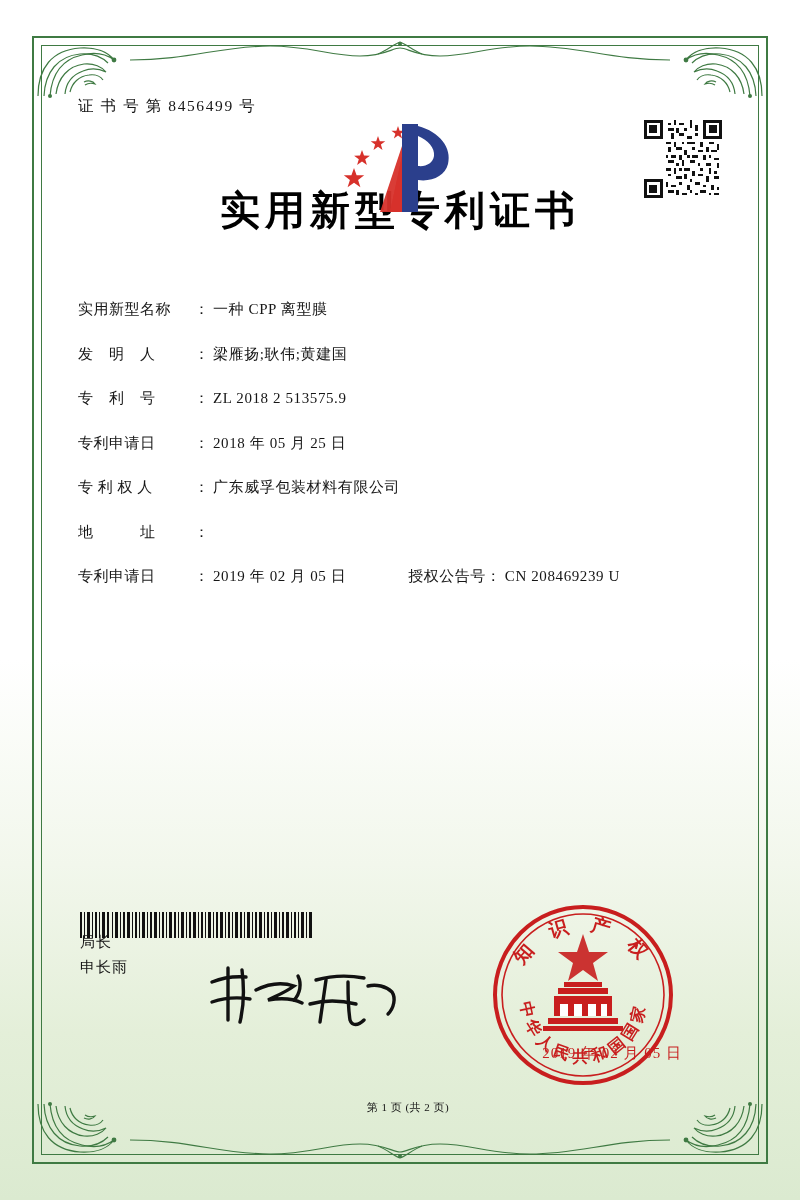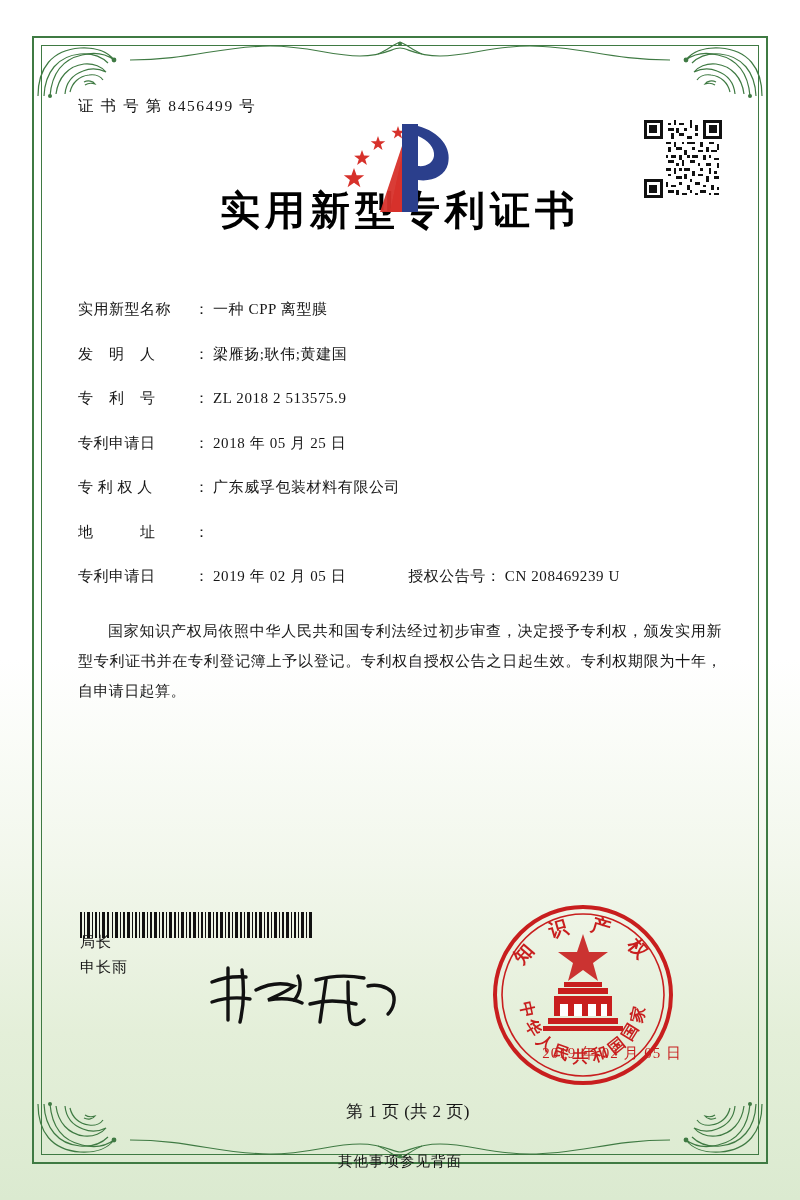--- a/index.html
+++ b/index.html
@@ -184,21 +184,21 @@
     height: 72px;
     color: #111;
   }
 
   .page-num {
     position: absolute;
     left: 16px;
     right: 0;
     top: 1100px;
     text-align: center;
-    font-size: 17px;
+    font-size: 11px;
     color: #161616;
     letter-spacing: 0.5px;
   }
   .footer-note {
     position: absolute;
     left: 0;
     right: 0;
     top: 1152px;
     text-align: center;
     font-size: 14.5px;
@@ -436,21 +436,20 @@
         <span class="field-colon">：</span>
         <span class="field-value">2019 年 02 月 05 日</span>
         <span class="second-label">授权公告号</span>
         <span class="field-colon">：</span>
         <span class="field-value">CN 208469239 U</span>
       </div>
 
     </div>
 
     <div class="paragraphs">
-      <p>国家知识产权局依照中华人民共和国专利法经过初步审查，决定授予专利权，颁发实用新型专利证书并在专利登记簿上予以登记。专利权自授权公告之日起生效。专利权期限为十年，自申请日起算。</p>
     </div>
 
   </div>
 
   <div class="barcode">
     <svg viewBox="0 0 232 26" preserveAspectRatio="none" shape-rendering="crispEdges">
       <g fill="#111">
         <rect x="0" y="0" width="2" height="26"></rect>
           <rect x="4" y="0" width="1" height="26"></rect>
         <rect x="7" y="0" width="3" height="26"></rect>
@@ -566,15 +565,14 @@
       </text>
       <text font-family="'DejaVu Serif', serif" font-size="16" font-weight="bold" fill="#c81e1e" letter-spacing="5">
         <textPath href="#arcBottom" startOffset="50%" text-anchor="middle">中华人民共和国国家</textPath>
       </text>
     </svg>
   </div>
 
   <div class="seal-date">2019 年 02 月 05 日</div>
 
   <div class="page-num">第 1 页 (共 2 页)</div>
-  <div class="footer-note">其他事项参见背面</div>
 
 </div>
 
 </body></html>

